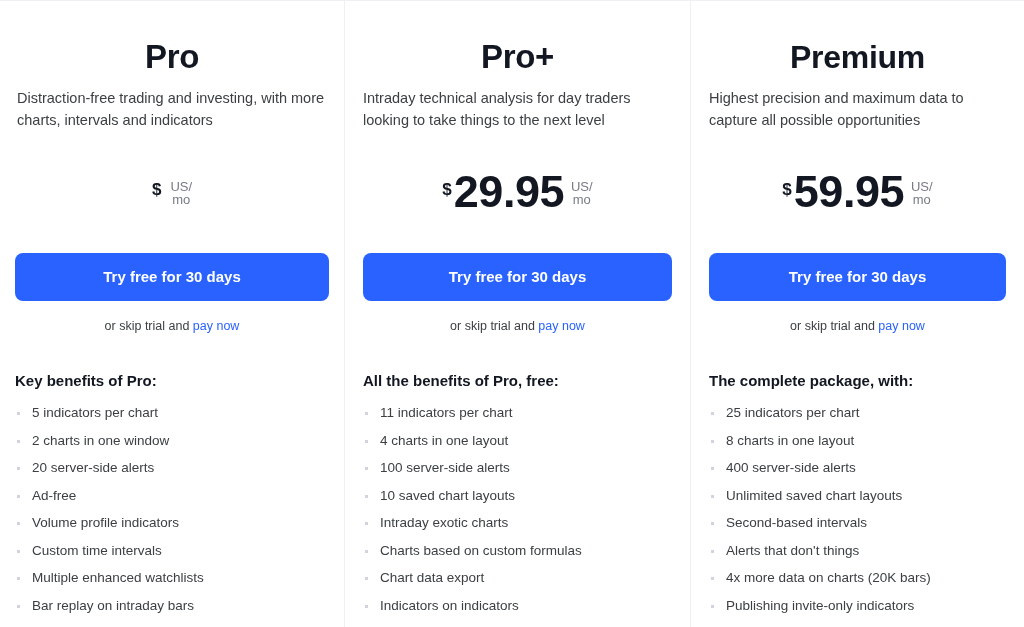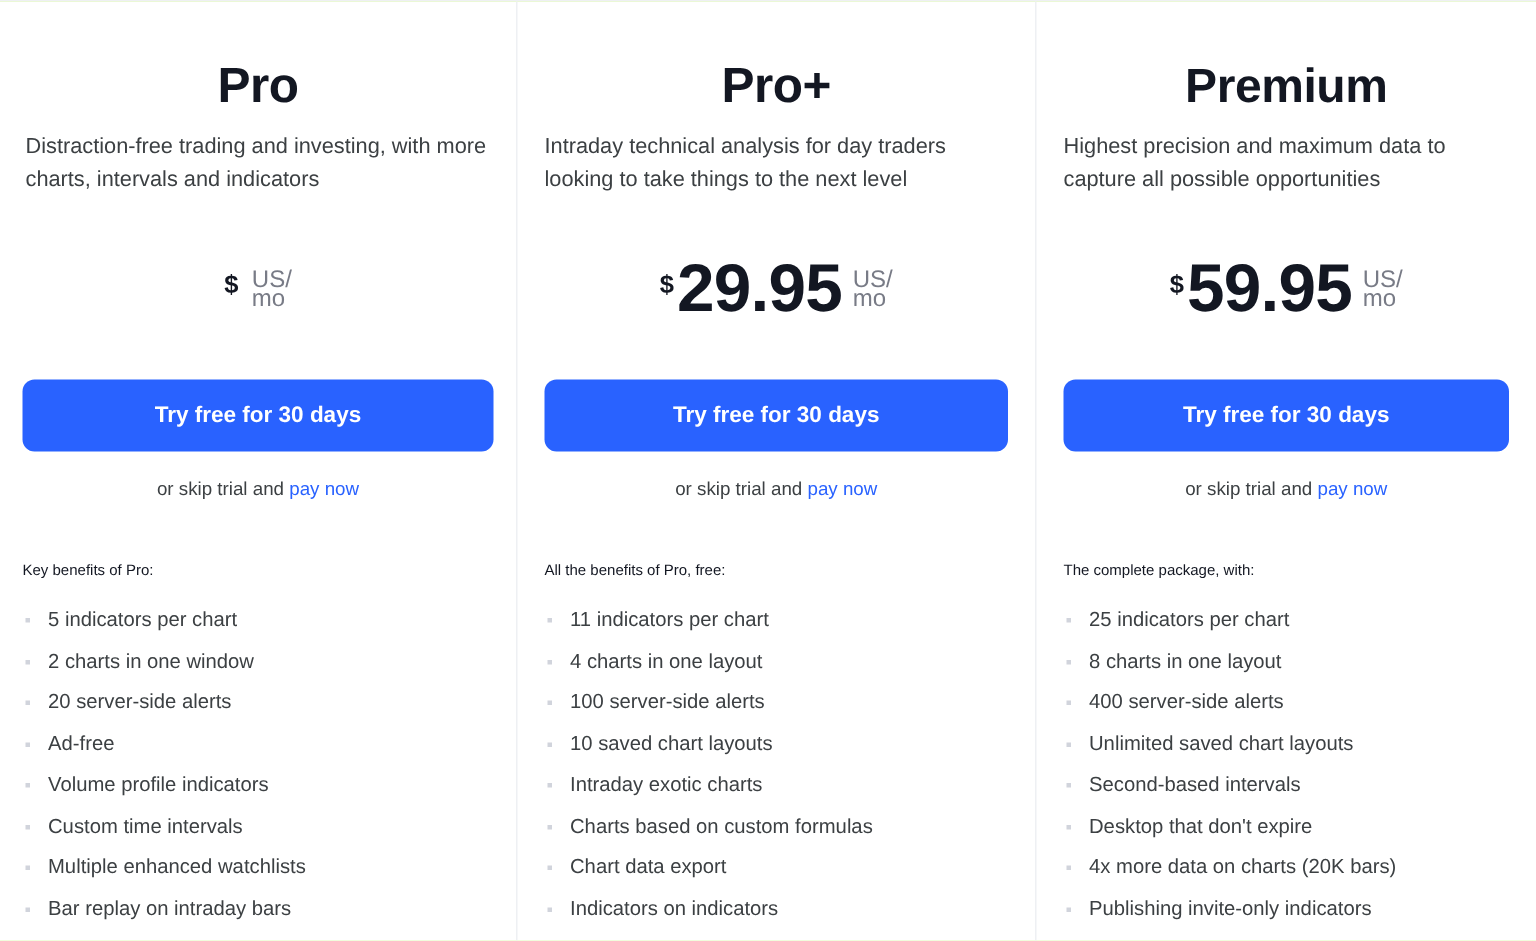--- a/index.html
+++ b/index.html
@@ -12,21 +12,21 @@
     height: 627px;
     overflow: hidden;
     font-family: "Liberation Sans", sans-serif;
     -webkit-font-smoothing: antialiased;
   }
 
   #pricing-root {
     position: relative;
     width: 1024px;
     height: 627px;
-    background: #bef264;
+    background: #000000;
     box-sizing: border-box;
     border-top: 1px solid #eef0f3;
     display: flex;
     flex-direction: row;
   }
 
   .plan-column {
     position: relative;
     box-sizing: border-box;
     height: 627px;
@@ -87,26 +87,26 @@
   .price-amount {
     font-size: 45px;
     line-height: 46px;
     font-weight: 700;
     letter-spacing: -0.5px;
     color: #131722;
   }
   .price-period {
     margin-left: 7px;
     margin-top: 11px;
-    font-size: 16px;
+    font-size: 13px;
     line-height: 13px;
     font-weight: 400;
     color: #787b86;
     white-space: pre-line;
-    text-align: left;
+    text-align: center;
   }
 
   .cta-button {
     display: block;
     box-sizing: border-box;
     width: 100%;
     margin: 26px 0 0 0;
     padding: 0;
     height: 48px;
     line-height: 48px;
@@ -129,23 +129,23 @@
     color: #3c4043;
   }
   .skip-trial .pay-now-link {
     color: #2962ff;
     text-decoration: none;
     cursor: pointer;
   }
 
   .benefits-heading {
     margin: 38px 0 0 0;
-    font-size: 10px;
+    font-size: 15px;
     line-height: 18px;
-    font-weight: 400;
+    font-weight: 700;
     color: #131722;
   }
 
   .benefits-list {
     list-style: none;
     margin: 14px 0 0 0;
     padding: 0;
   }
   .benefits-list li {
     position: relative;
@@ -253,20 +253,20 @@
         <span>or skip trial and </span><a class="pay-now-link">pay now</a>
       </div>
 
       <h3 class="benefits-heading">The complete package, with:</h3>
       <ul class="benefits-list">
         <li><span class="bullet-dot"></span><span>25 indicators per chart</span></li>
         <li><span class="bullet-dot"></span><span>8 charts in one layout</span></li>
         <li><span class="bullet-dot"></span><span>400 server-side alerts</span></li>
         <li><span class="bullet-dot"></span><span>Unlimited saved chart layouts</span></li>
         <li><span class="bullet-dot"></span><span>Second-based intervals</span></li>
-        <li><span class="bullet-dot"></span><span>Desktop that don't expire</span></li>
+        <li><span class="bullet-dot"></span><span>Alerts that don't things</span></li>
         <li><span class="bullet-dot"></span><span>4x more data on charts (20K bars)</span></li>
         <li><span class="bullet-dot"></span><span>Publishing invite-only indicators</span></li>
       </ul>
     </div>
   </section>
 
 </div>
 
 </body></html>

